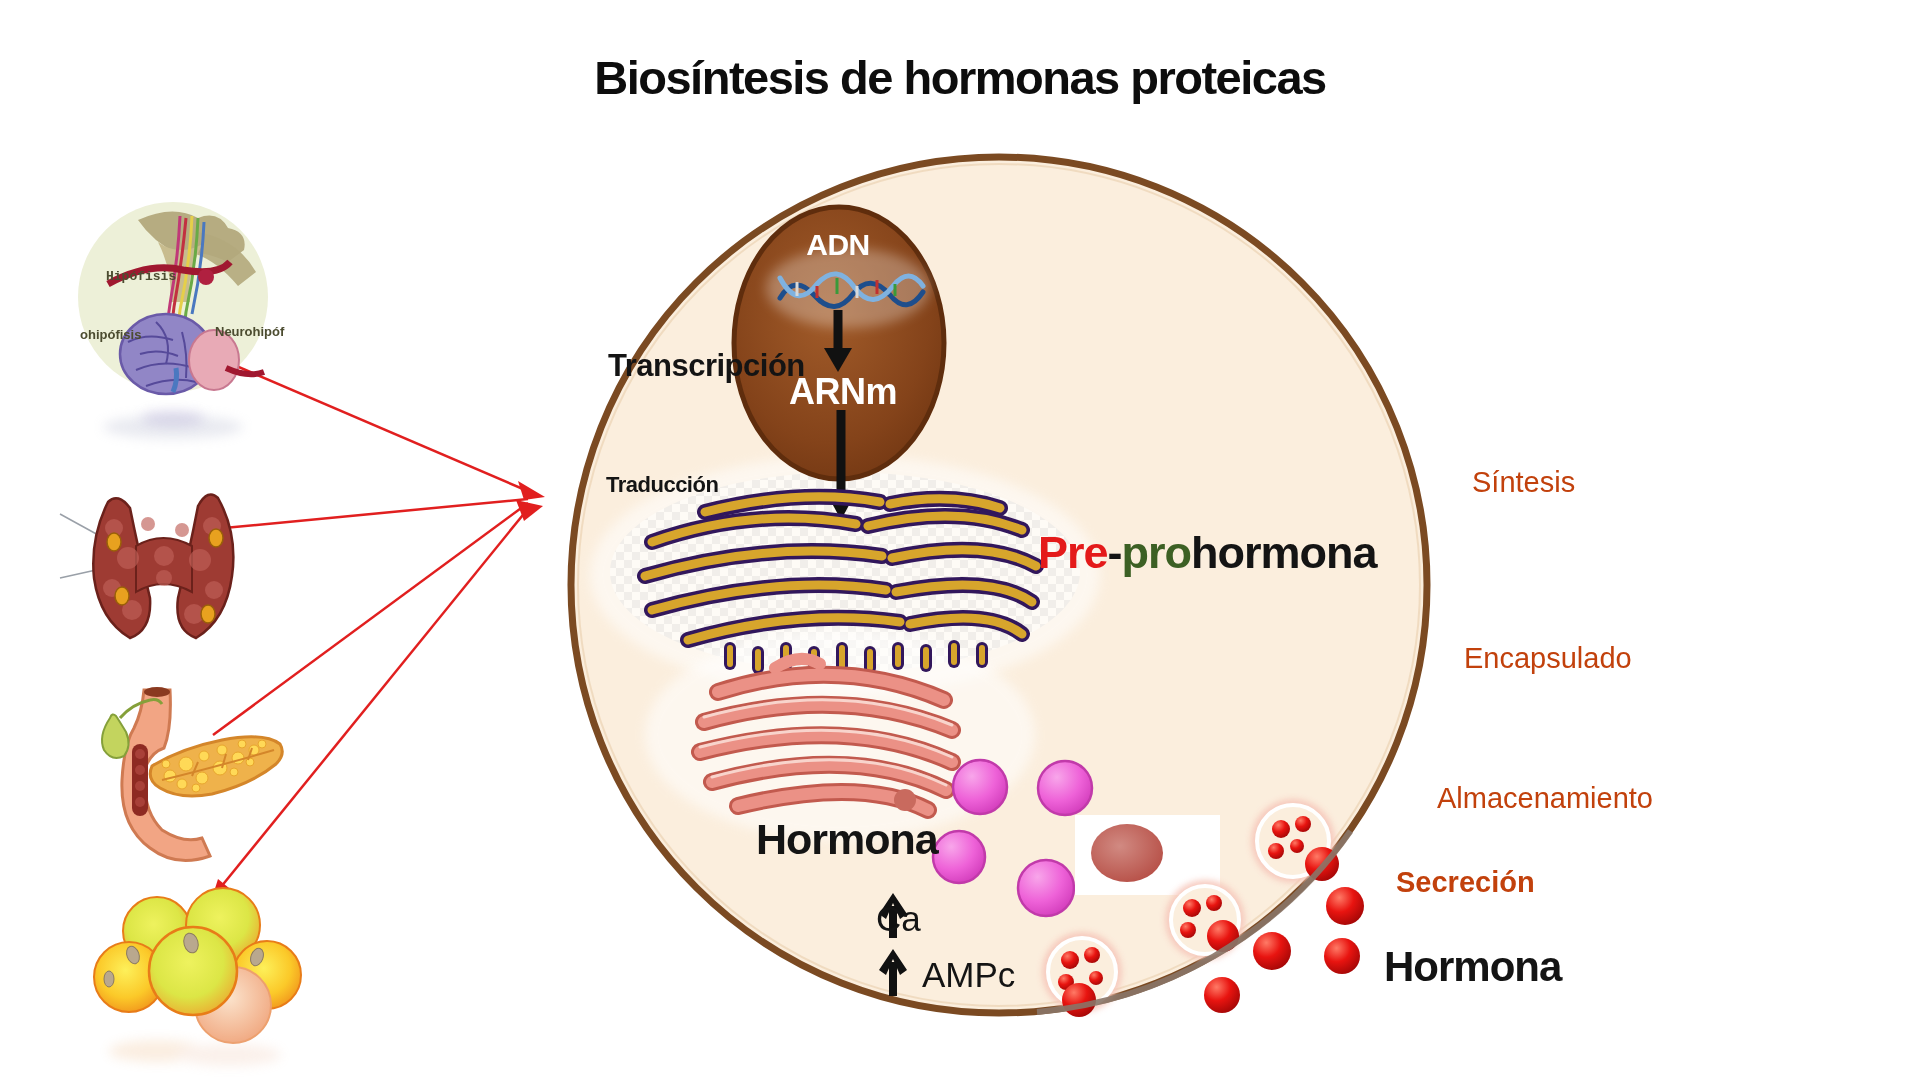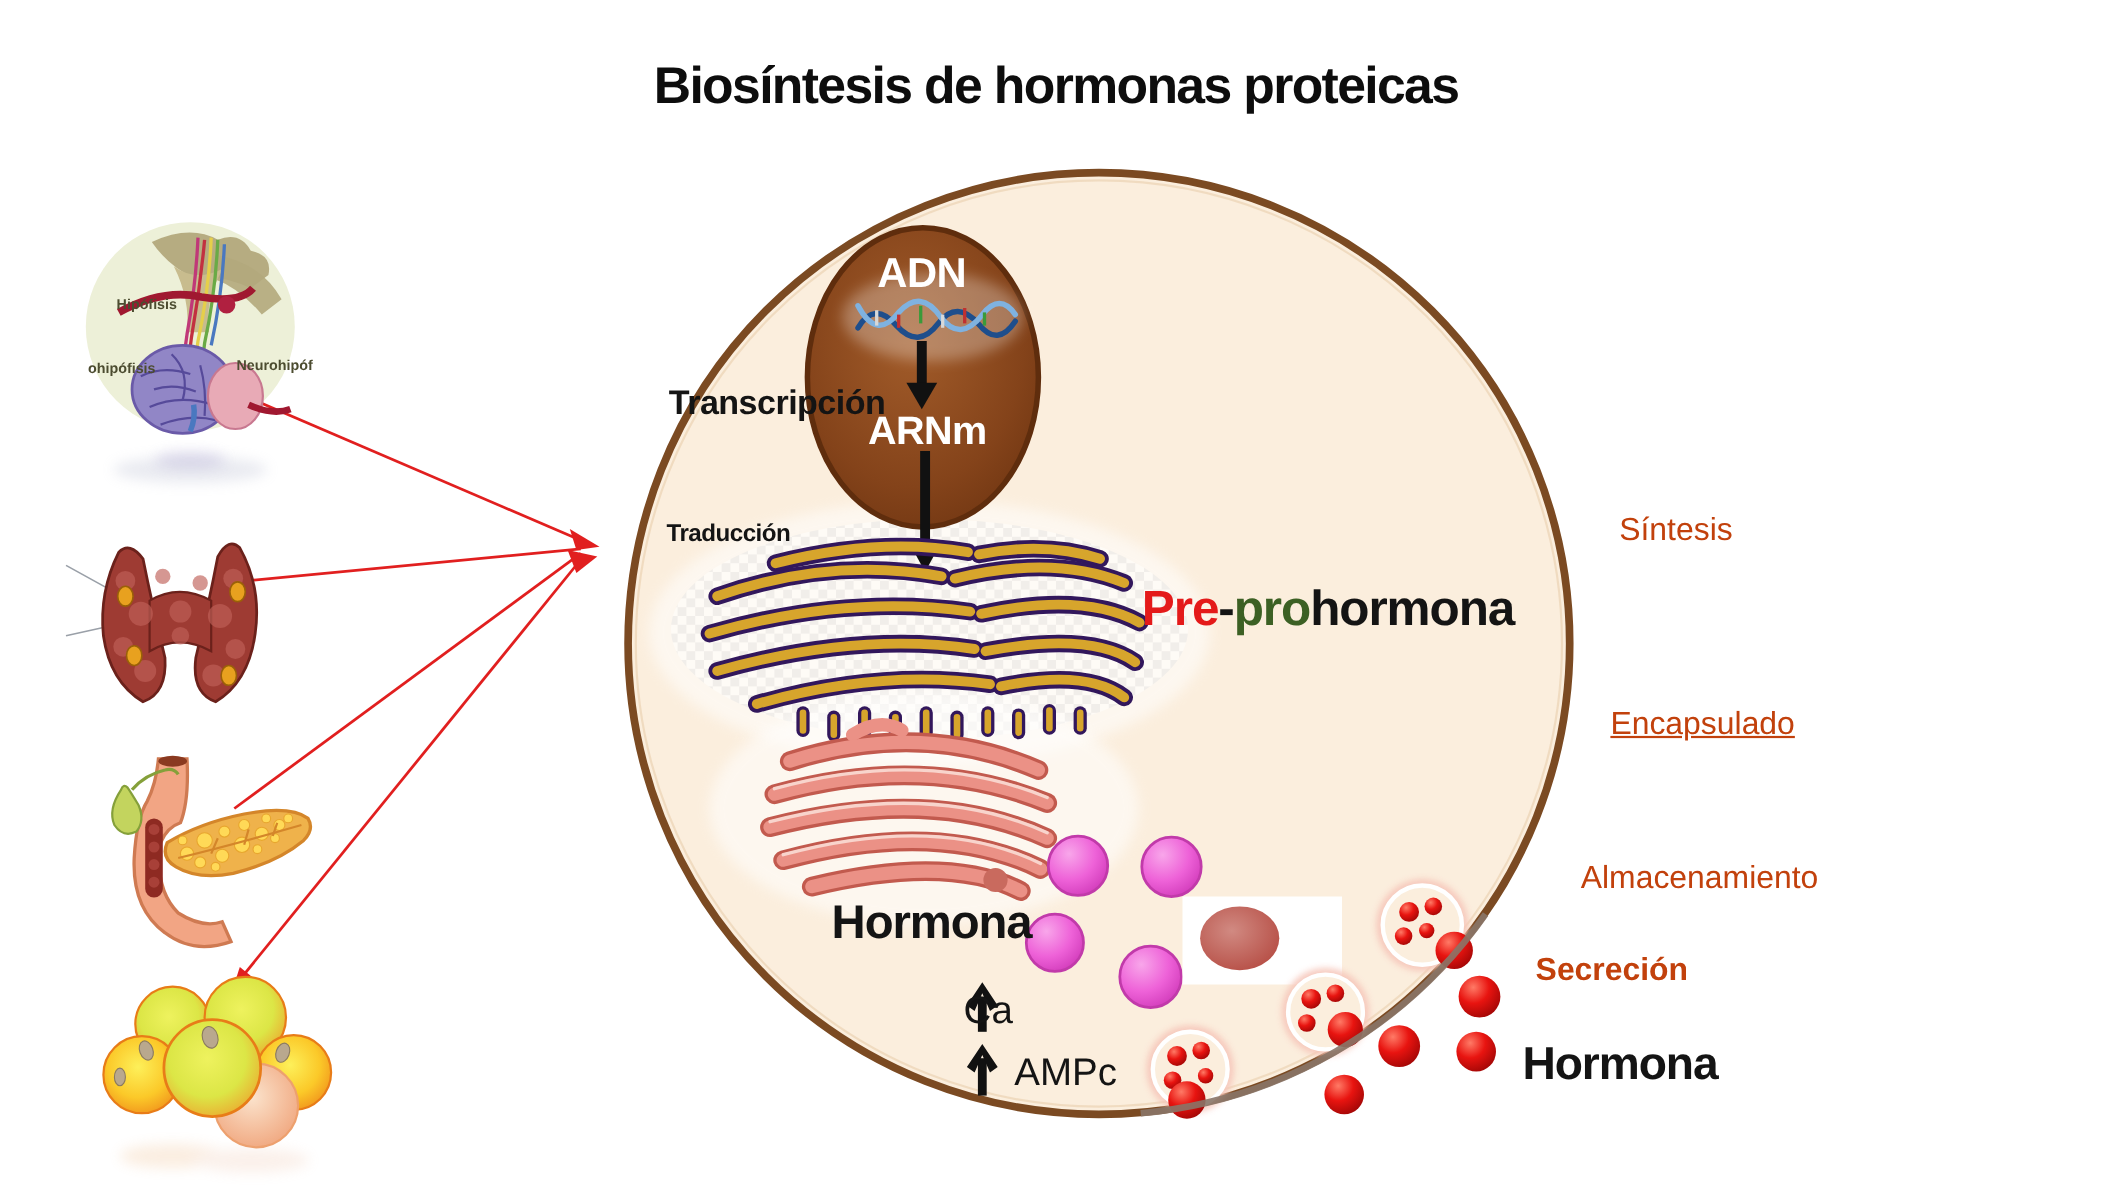--- a/index.html
+++ b/index.html
@@ -352,34 +352,34 @@
   </g>
   <g fill="#111" stroke="#111">
     <line x1="893" y1="996" x2="893" y2="962" stroke-width="8"></line>
     <polygon points="879,970 893,949 907,970 900,975 893,959 886,975" stroke="none"></polygon>
   </g>
 </svg>
 
 <div class="txt title">Biosíntesis de hormonas proteicas</div>
 
 <div class="txt b" style="left:608px;top:350px;font-size:31px;">Transcripción</div>
-<div class="txt b white" style="left:778px;top:230px;width:120px;text-align:center;font-size:38px;">ADN</div>
+<div class="txt b white" style="left:778px;top:230px;width:120px;text-align:center;font-size:30px;">ADN</div>
 <div class="txt b white" style="left:778px;top:374px;width:130px;text-align:center;font-size:36px;">ARNm</div>
 <div class="txt b" style="left:606px;top:474px;font-size:22px;">Traducción</div>
 
 <div class="txt big" style="left:1038px;top:530px;font-size:45px;"><span class="pre">Pre</span><span>-</span><span class="pro">pro</span><span>hormona</span></div>
 
 
 <div class="txt big" style="left:756px;top:818px;">Hormona</div>
 <div class="txt msg" style="left:876px;top:901px;">Ca</div>
 <div class="txt msg" style="left:922px;top:957px;">AMPc</div>
 
 <div class="txt stage-lbl" style="left:1472px;top:468px;">Síntesis</div>
-<div class="txt stage-lbl" style="left:1464px;top:644px;text-decoration:underline;">Encapsulado</div>
+<div class="txt stage-lbl" style="left:1464px;top:644px;">Encapsulado</div>
 <div class="txt stage-lbl" style="left:1437px;top:784px;">Almacenamiento</div>
 <div class="txt stage-lbl" style="left:1396px;top:868px;font-weight:bold;">Secreción</div>
 <div class="txt" style="left:1384px;top:946px;font-size:42px;font-weight:bold;letter-spacing:-1px;">Hormona</div>
 
-<div class="txt tiny" style="left:106px;top:270px;">Hipófisis</div>
+<div class="txt tiny" style="left:106px;top:270px;font-family:Liberation Mono, monospace;">Hipófisis</div>
 <div class="txt tiny" style="left:80px;top:328px;">ohipófisis</div>
 <div class="txt tiny" style="left:215px;top:325px;">Neurohipóf</div>
 
 </div>
 
 </body></html>

